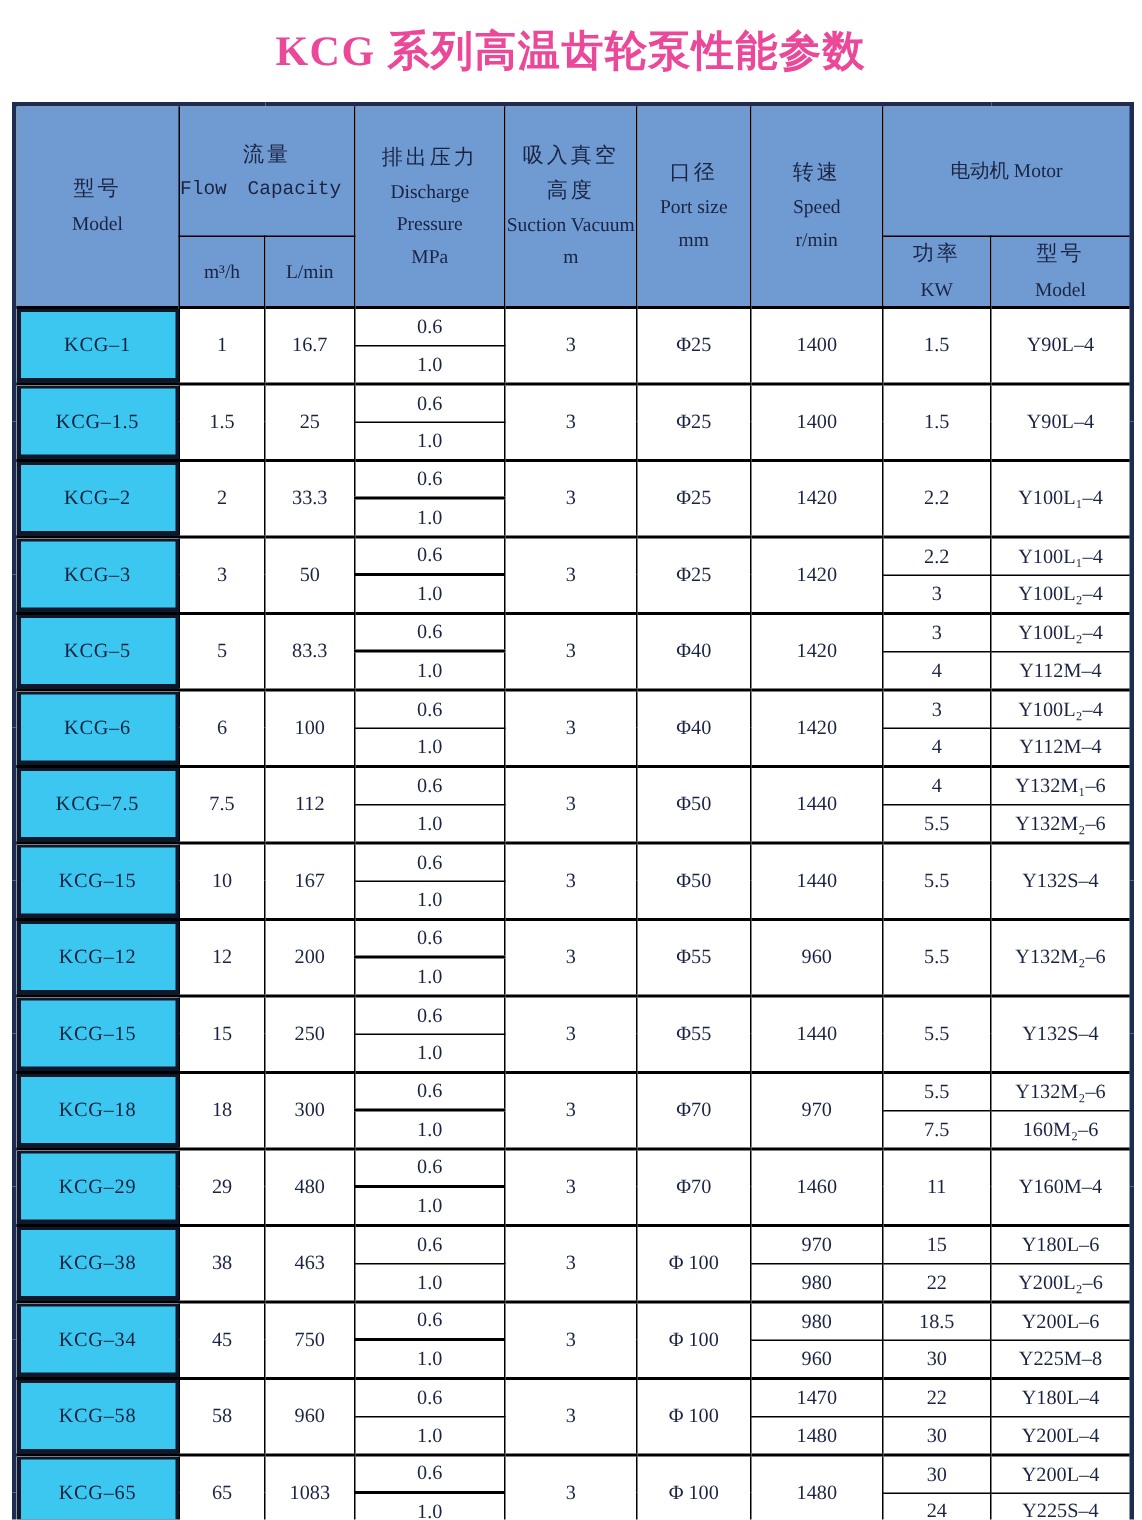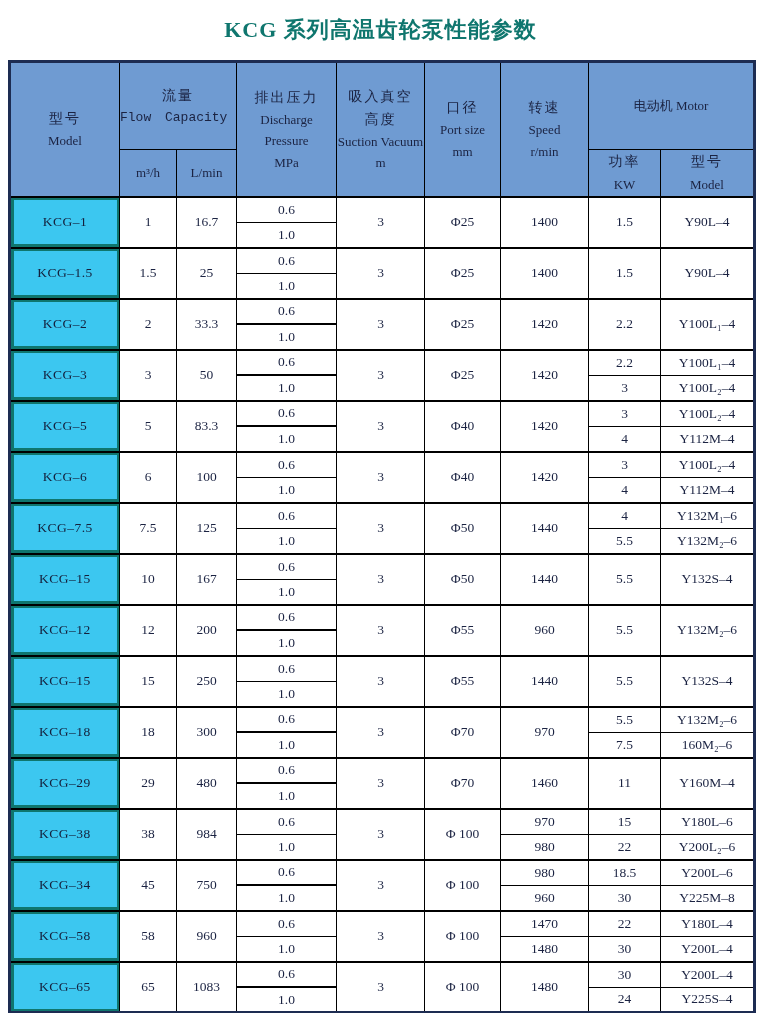--- a/index.html
+++ b/index.html
@@ -2,22 +2,22 @@
 <html><head>
 <meta charset="utf-8">
 <style>
   html, body { margin: 0; padding: 0; background: #ffffff; }
   body {
     width: 761px; height: 1013px; overflow: hidden;
     font-family: "Liberation Serif", "DejaVu Serif", serif;
     color: #1b2342;
   }
   .page-title {
-    text-align: center; font-size: 22px; font-weight: 600;
-    letter-spacing: 1px; margin: 15px 0 15px 0; color: #0f766e;
+    text-align: center; font-size: 28px; font-weight: 600;
+    letter-spacing: 1px; margin: 15px 0 15px 0; color: #ec4899;
   }
   table.pump {
     border-collapse: collapse; table-layout: fixed;
     margin-left: 8px; width: 745px;
     border: 3px solid #1d2c52;
   }
   th, td {
     border: 1.6px solid #000;
     text-align: center; vertical-align: middle;
     padding: 0; font-size: 13.5px; color: #1b2342;
@@ -27,21 +27,21 @@
   thead tr.h1 { height: 88px; }
   thead tr.h2 { height: 47px; }
   thead tr.h2 th { border-bottom: 2.4px solid #000; }
   th .ln { line-height: 1.65; font-size: 13px; white-space: nowrap; }
   th .cn { font-size: 14px; letter-spacing: 2px; }
   th .wsp { word-spacing: 6px; font-family: Liberation Mono, monospace; }
 
   tbody tr { height: 25.5px; }
   tbody tr.group-start > td { border-top: 2.4px solid #000; }
 
-  td.model-cell { position: relative; background: #0f766e; }
+  td.model-cell { position: relative; background: #0f172a; }
   .model-fill {
     position: absolute; top: 2.5px; left: 2.5px; right: 2.5px; bottom: 2.5px;
     background: #3cc7f0; display: flex; align-items: center; justify-content: center;
     font-size: 13.5px; letter-spacing: 0.5px; color: #14203c;
   }
   
   td.pd-thin-b  { border-bottom: 1.3px solid #000; }
   td.pd-thin-t  { border-top: 1.3px solid #000; }
   td.pd-thick-b { border-bottom: 2.6px solid #000; }
   td.pd-thick-t { border-top: 2.6px solid #000; }
@@ -220,21 +220,21 @@
       <tr>
         <td class="pd-thin-t">1.0</td>
         <td class="sub-t">4</td>
         <td class="sub-t">Y112M–4</td>
       </tr>
       <tr class="group-start">
         <td rowspan="2" class="model-cell">
           <div class="model-fill">KCG–7.5</div>
         </td>
         <td rowspan="2">7.5</td>
-        <td rowspan="2">125</td>
+        <td rowspan="2">112</td>
         <td class="pd-thin-b">0.6</td>
         <td rowspan="2">3</td>
         <td rowspan="2">Φ50</td>
         <td rowspan="2">1440</td>
         <td class="sub-b">4</td>
         <td class="sub-b">Y132M₁–6</td>
       </tr>
       <tr>
         <td class="pd-thin-t">1.0</td>
         <td class="sub-t">5.5</td>
@@ -320,21 +320,21 @@
         <td rowspan="2">Y160M–4</td>
       </tr>
       <tr>
         <td class="pd-thick-t">1.0</td>
       </tr>
       <tr class="group-start">
         <td rowspan="2" class="model-cell">
           <div class="model-fill">KCG–38</div>
         </td>
         <td rowspan="2">38</td>
-        <td rowspan="2">984</td>
+        <td rowspan="2">463</td>
         <td class="pd-thin-b">0.6</td>
         <td rowspan="2">3</td>
         <td rowspan="2">Φ 100</td>
         <td class="sub-b">970</td>
         <td class="sub-b">15</td>
         <td class="sub-b">Y180L–6</td>
       </tr>
       <tr>
         <td class="pd-thin-t">1.0</td>
         <td class="sub-t">980</td>

